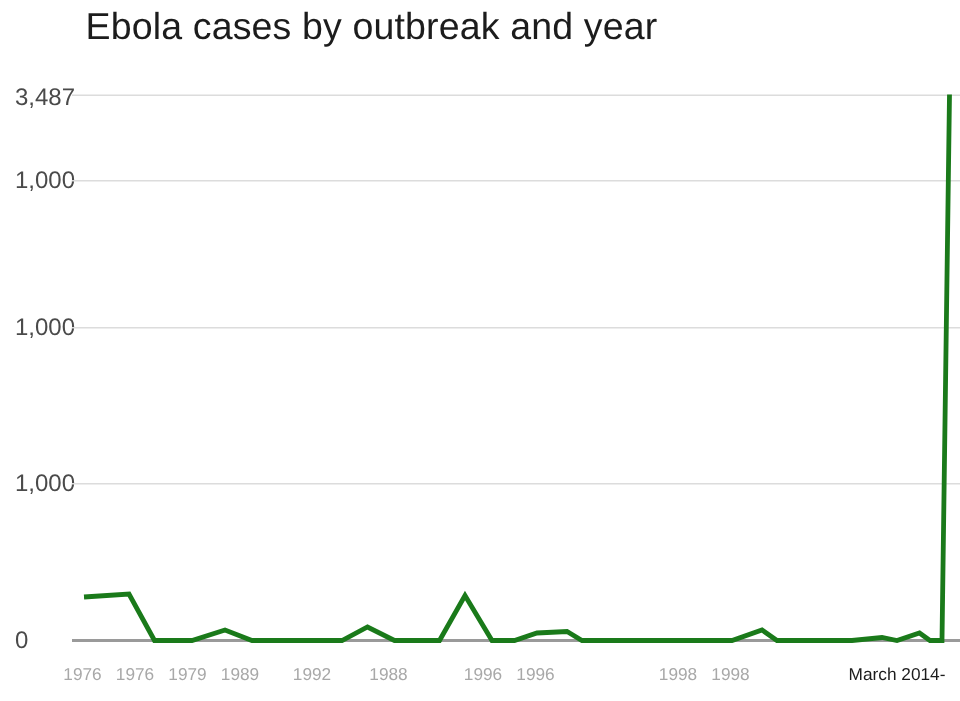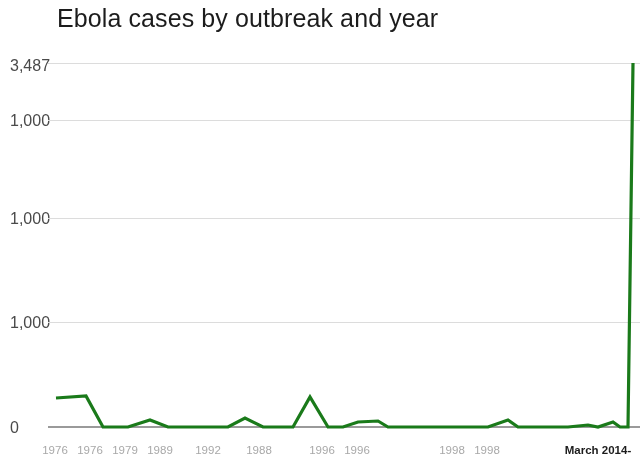--- a/index.html
+++ b/index.html
@@ -76,21 +76,21 @@
   .xtick {
     position: absolute;
     top: 0;
     font-size: 11.5px;
     color: #a8a8a8;
     white-space: nowrap;
     transform: translateX(-50%);
   }
   .xtick.highlight {
     color: #1c1c1c;
-    font-weight: bold;
+    font-weight: normal;
   }
   #series-svg {
     position: absolute;
     left: 0;
     top: 0;
     width: 592px;
     height: 380px;
     overflow: visible;
   }
 </style>

